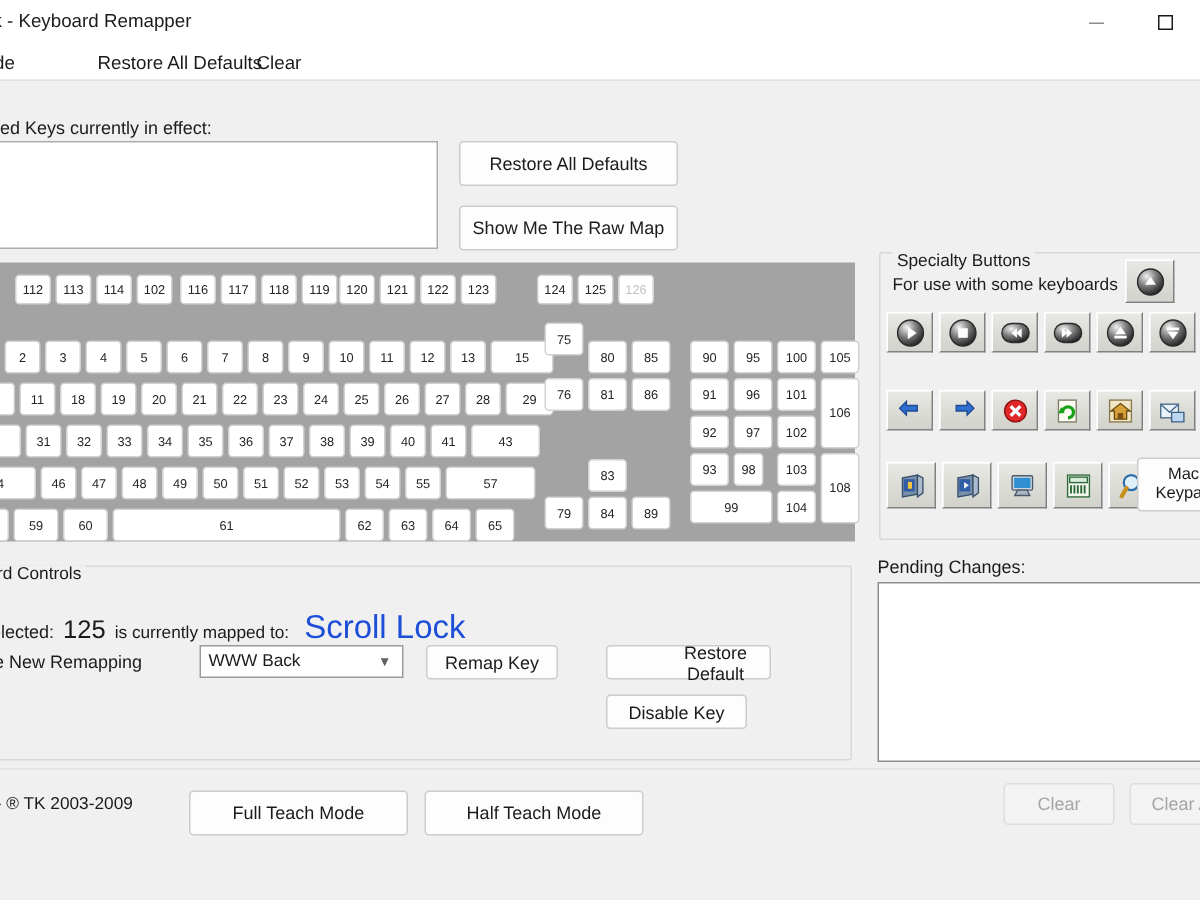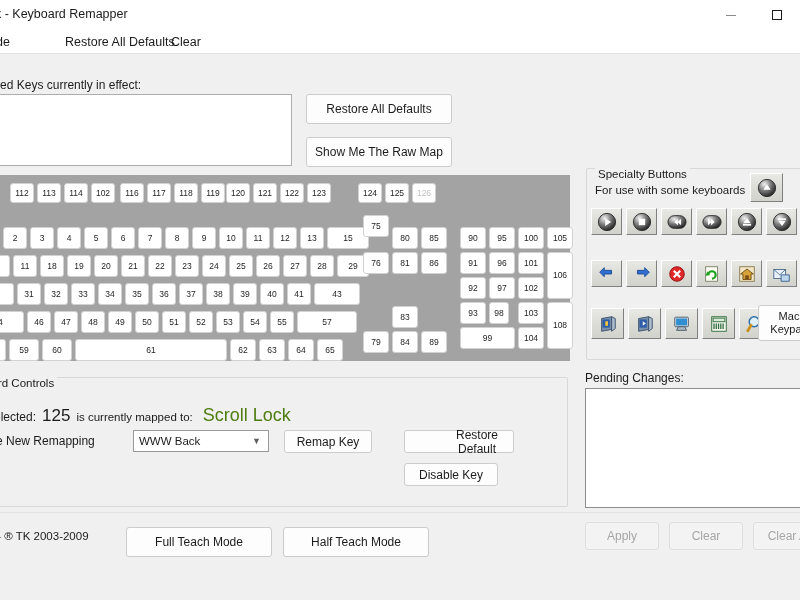--- a/index.html
+++ b/index.html
@@ -127,21 +127,21 @@
   .kc-panel { left: -40px; top: 377px; width: 608px; height: 130px; }
   .kc-title { left: -30px; top: 377px; }
 
   .kc-line1 {
     position: absolute; left: -30px; top: 405px;
     display: flex; align-items: baseline; white-space: nowrap;
   }
   .kc-l1a { font-size: 12px; color: #1b1b1b; }
   .kc-num { font-size: 17px; color: #1b1b1b; margin: 0 6px; }
   .kc-l1b { font-size: 11.5px; color: #1b1b1b; }
-  .kc-mapped { font-size: 18px; color: #4d7c0f; margin-left: 10px; }
+  .kc-mapped { font-size: 22px; color: #1d4ed8; margin-left: 10px; }
 
   .kc-choose {
     position: absolute; left: -30px; top: 434px;
     font-size: 12px; color: #1b1b1b; white-space: nowrap;
   }
   .kc-select {
     position: absolute; left: 133px; top: 430px; width: 136px; height: 22px;
     background: #ffffff; border: 1px solid #9a9a9a;
     display: flex; align-items: center;
     font-size: 11.5px; color: #1b1b1b;
@@ -580,21 +580,20 @@
   <div class="kc-select">
     <span class="val">WWW Back</span>
     <span class="chev">▼</span>
   </div>
   <div class="btn btn-remap-key">Remap Key</div>
   <div class="btn btn-restore-def">Restore Default</div>
   <div class="btn btn-disable-key">Disable Key</div>
 
   <div class="pc-label">Pending Changes:</div>
   <div class="pc-box"></div>
-  <div class="btn disabled btn-apply">Apply</div>
   <div class="btn disabled btn-clear">Clear</div>
   <div class="btn disabled btn-clearall">Clear All</div>
 
   <div class="sep-bottom"></div>
   <div class="version">3.0 - ® TK 2003-2009</div>
   <div class="btn btn-half-teach">Half Teach Mode</div>
   <div class="btn btn-full-teach">Full Teach Mode</div>
 
 </div>
 

